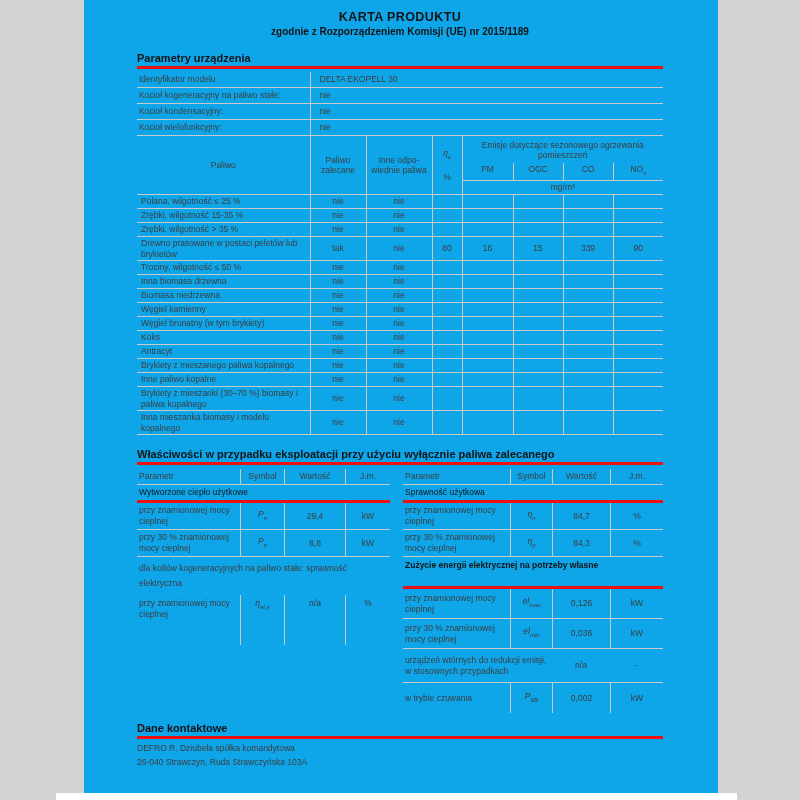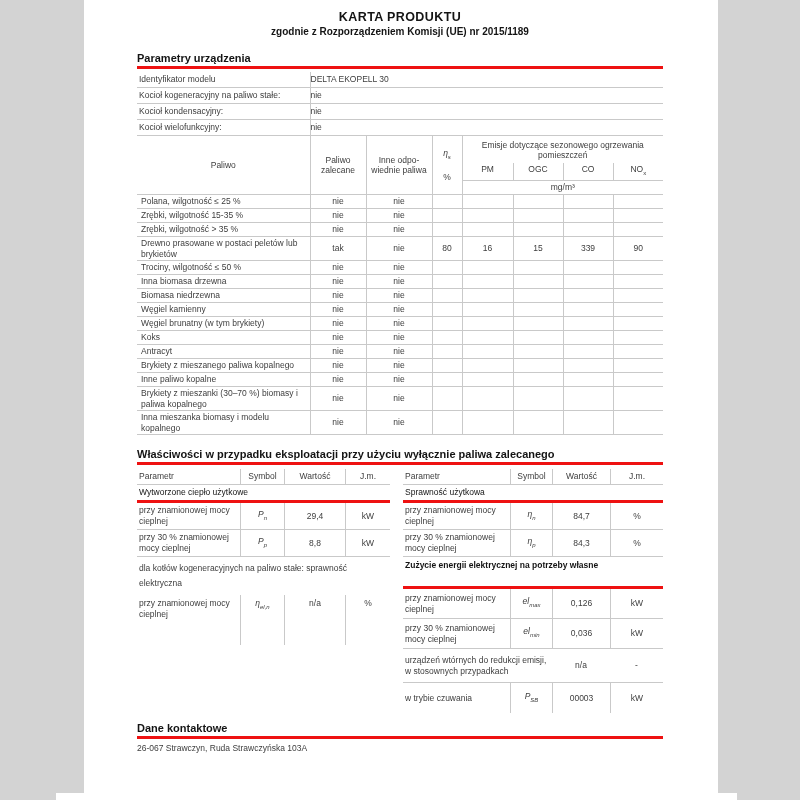--- a/index.html
+++ b/index.html
@@ -8,36 +8,36 @@
     --dark:#141414;
     --line:#c9c9c9;
   }
   *{box-sizing:border-box;}
   html,body{margin:0;padding:0;}
   body{
     width:800px;height:800px;background:#d3d3d3;
     font-family:"Liberation Sans", sans-serif;color:var(--ink);
   }
   #screen{position:relative;width:800px;height:800px;overflow:hidden;}
-  .page{position:absolute;left:84px;top:0;width:634px;height:793px;background:#ffffff;}
+  .page{position:absolute;left:84px;top:0;width:634px;height:793px;background:#0ea5e9;}
   .page-strip{position:absolute;left:56px;top:793px;width:681px;height:7px;background:#ffffff;}
   .content{padding:10px 55px 0 53px;}
 
   .doc-header{text-align:center;color:var(--dark);}
   .doc-title{font-size:12.5px;font-weight:bold;letter-spacing:.4px;line-height:15px;}
   .doc-sub{font-size:10px;font-weight:bold;line-height:14px;}
 
   .section{margin-top:13px;}
   .section-title{font-size:11px;font-weight:bold;color:var(--dark);margin-bottom:2px;}
   .redline{height:3px;background:var(--red);}
 
   
   .info-table{width:100%;border-collapse:collapse;table-layout:fixed;font-size:8.5px;margin-top:3px;}
   .info-table td{border-bottom:1px solid var(--line);padding:2px 4px 2px 2px;vertical-align:top;line-height:11px;}
-  .info-table td.val{border-left:1px solid var(--line);padding-left:0;margin-left:20px;}
+  .info-table td.val{border-left:1px solid var(--line);padding-left:9px;margin-left:20px;}
   .info-table td.just{text-align:justify;}
 
   
   .fuel-table{width:100%;border-collapse:collapse;table-layout:fixed;font-size:8.5px;}
   .fuel-table th,.fuel-table td{font-weight:normal;padding:1px 2px;vertical-align:middle;line-height:10.5px;}
   .fuel-table th{text-align:center;white-space:pre-line;}
   .fuel-table td{text-align:center;border-bottom:1px solid var(--line);height:14px;}
   .fuel-table .bl{border-left:1px solid var(--line);}
   .fuel-table thead th{border-bottom:1px solid var(--line);}
   .fuel-table thead th.emis{border-bottom:none;padding-top:3px;}
@@ -387,29 +387,30 @@
               <div class="pt-row r34 span-row">
                 <div class="p" style="grid-column: 1 / 3;">urządzeń wtórnych do redukcji emisji, w stosownych przypadkach</div>
                 <div class="v">n/a</div>
                 <div class="u">-</div>
               </div>
               <div class="pt-row r30 nb">
                 <div class="p">w trybie czuwania</div>
                 <div class="s">
                   <span class="sym"><span>P</span><sub>SB</sub></span>
                 </div>
-                <div class="v">00003</div>
+                <div class="v">0,002</div>
                 <div class="u">kW</div>
               </div>
             </div>
         </div>
       </div>
 
       <div class="section" style="margin-top:9px;">
         <div class="section-title">Dane kontaktowe</div>
         <div class="redline"></div>
-        <div class="contact-line">26-067 Strawczyn, Ruda Strawczyńska 103A</div>
+        <div class="contact-line">DEFRO R. Dziubeła spółka komandytowa</div>
+        <div class="contact-line">26-040 Strawczyn, Ruda Strawczyńska 103A</div>
 
       </div>
 
     </div>
   </div>
 </div>
 
 </body></html>

